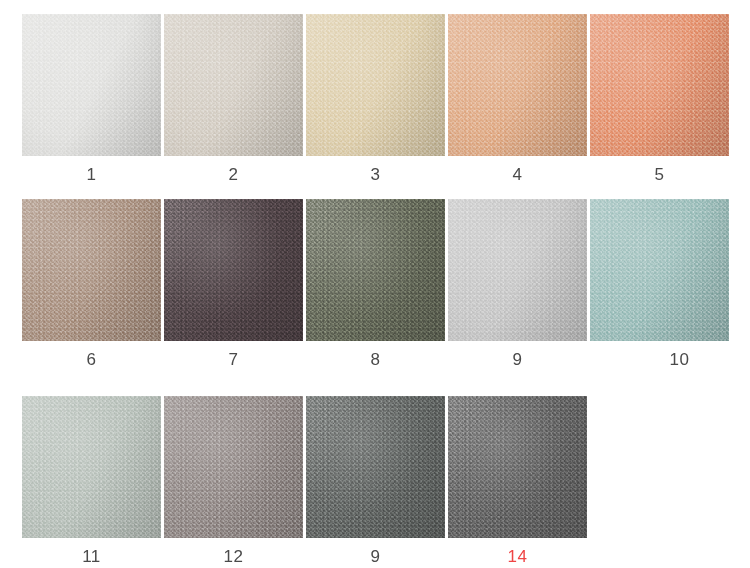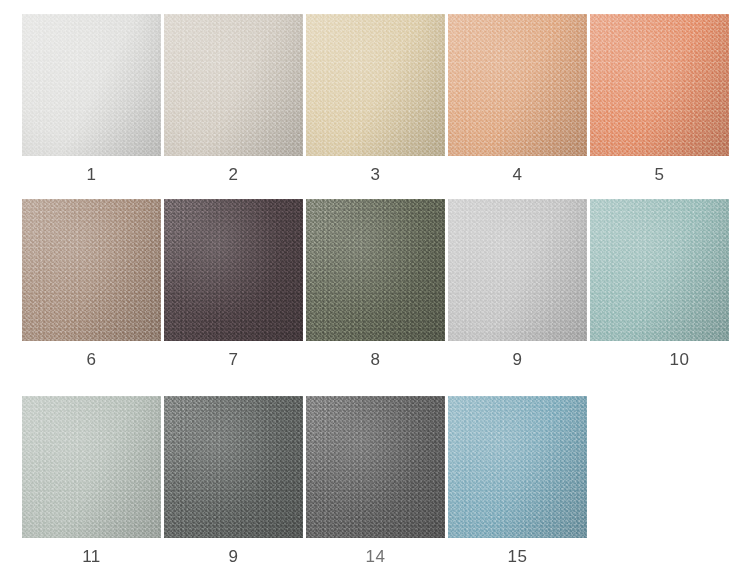--- a/index.html
+++ b/index.html
@@ -215,38 +215,38 @@
   <div class="swatch-row row-3">
     <div class="swatch-cell">
       <div class="swatch-chip" style="background-color: rgb(191, 199, 193);">
         <div class="sheen"></div>
         <div class="grain"></div>
         <div class="vignette"></div>
       </div>
       <div class="swatch-label" style="color: rgb(74, 74, 74);">11</div>
     </div>
     <div class="swatch-cell">
+      <div class="swatch-chip" style="background-color: rgb(155, 147, 145);">
+        <div class="sheen"></div>
+        <div class="grain"></div>
+        <div class="vignette"></div>
+      </div>
+      <div class="swatch-label" style="color: rgb(74, 74, 74);">12</div>
+    </div>
+    <div class="swatch-cell">
       <div class="swatch-chip" style="background-color: rgb(105, 109, 107);">
         <div class="sheen"></div>
         <div class="grain"></div>
         <div class="vignette"></div>
       </div>
       <div class="swatch-label" style="color: rgb(74, 74, 74);">9</div>
     </div>
     <div class="swatch-cell">
       <div class="swatch-chip" style="background-color: rgb(107, 107, 107);">
         <div class="sheen"></div>
         <div class="grain"></div>
         <div class="vignette"></div>
       </div>
-      <div class="swatch-label" style="color: #737373;">14</div>
-    </div>
-    <div class="swatch-cell">
-      <div class="swatch-chip" style="background-color: rgb(143, 182, 196);">
-        <div class="sheen"></div>
-        <div class="grain"></div>
-        <div class="vignette"></div>
-      </div>
-      <div class="swatch-label" style="color: rgb(74, 74, 74);">15</div>
+      <div class="swatch-label" style="color: #ef4444;">14</div>
     </div>
   </div>
 
 </div>
 
 </body></html>

